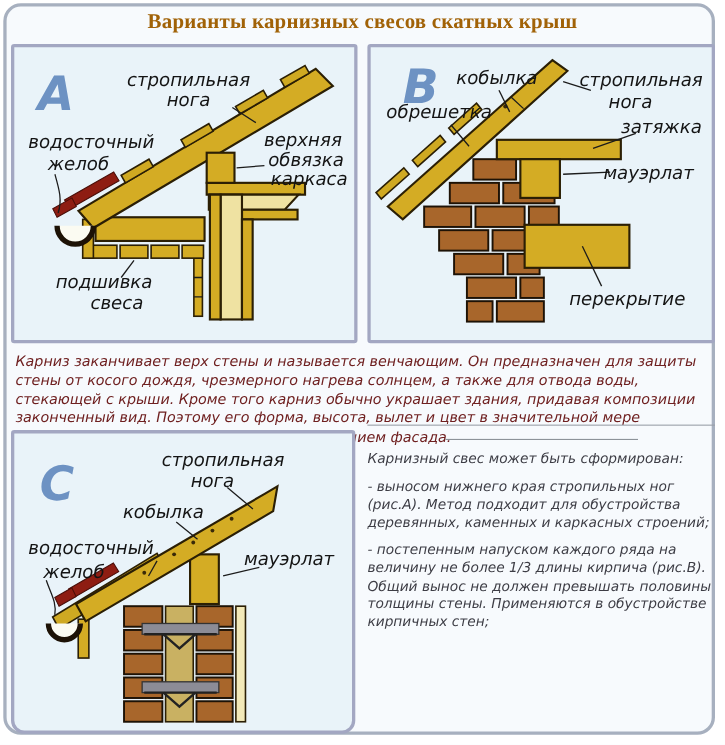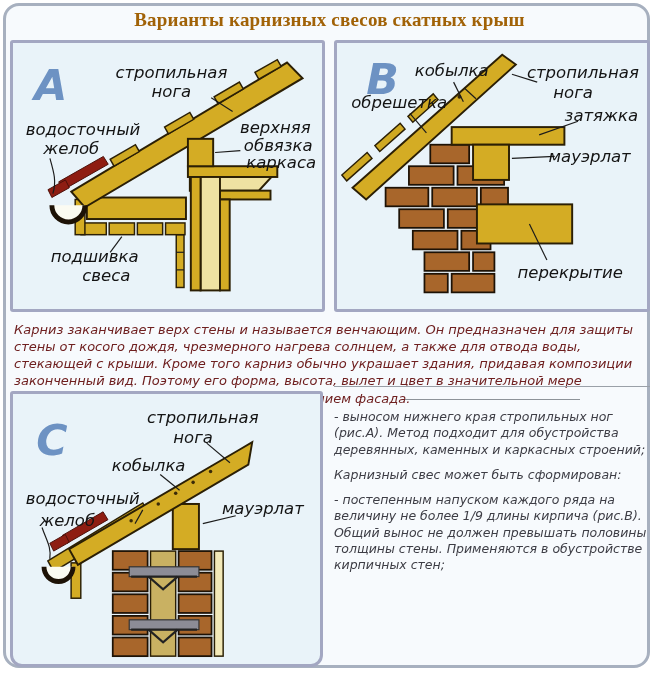--- a/index.html
+++ b/index.html
@@ -249,17 +249,17 @@
     <text class="lbl" text-anchor="middle" x="186" y="50">нога</text>
     <text class="lbl" text-anchor="middle" x="140" y="78">кобылка</text>
     <text class="lbl" text-anchor="middle" x="72" y="112">водосточный</text>
     <text class="lbl" text-anchor="middle" x="56" y="134">желоб</text>
     <text class="lbl" text-anchor="middle" x="258" y="122">мауэрлат</text>
   </svg>
 </div>
 
 <div class="side">
   <hr class="divider">
+  <p>Карнизный свес может быть сформирован:</p>
   <p>- выносом нижнего края стропильных ног (рис.А). Метод подходит для обустройства деревянных, каменных и каркасных строений;</p>
-  <p>Карнизный свес может быть сформирован:</p>
-  <p>- постепенным напуском каждого ряда на величину не более 1/9 длины кирпича (рис.В). Общий вынос не должен превышать половины толщины стены. Применяются в обустройстве кирпичных стен;</p>
+  <p>- постепенным напуском каждого ряда на величину не более 1/3 длины кирпича (рис.В). Общий вынос не должен превышать половины толщины стены. Применяются в обустройстве кирпичных стен;</p>
 
 </div>
 
 </body></html>

